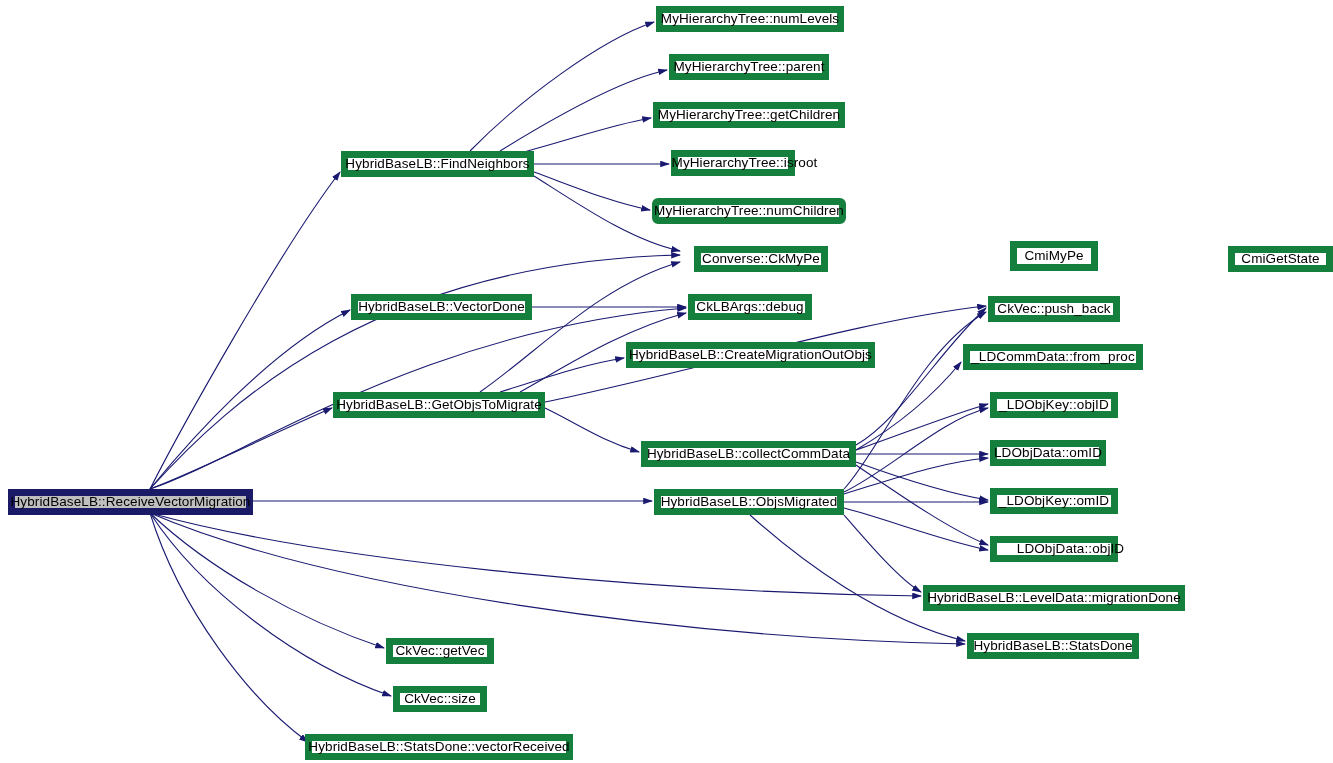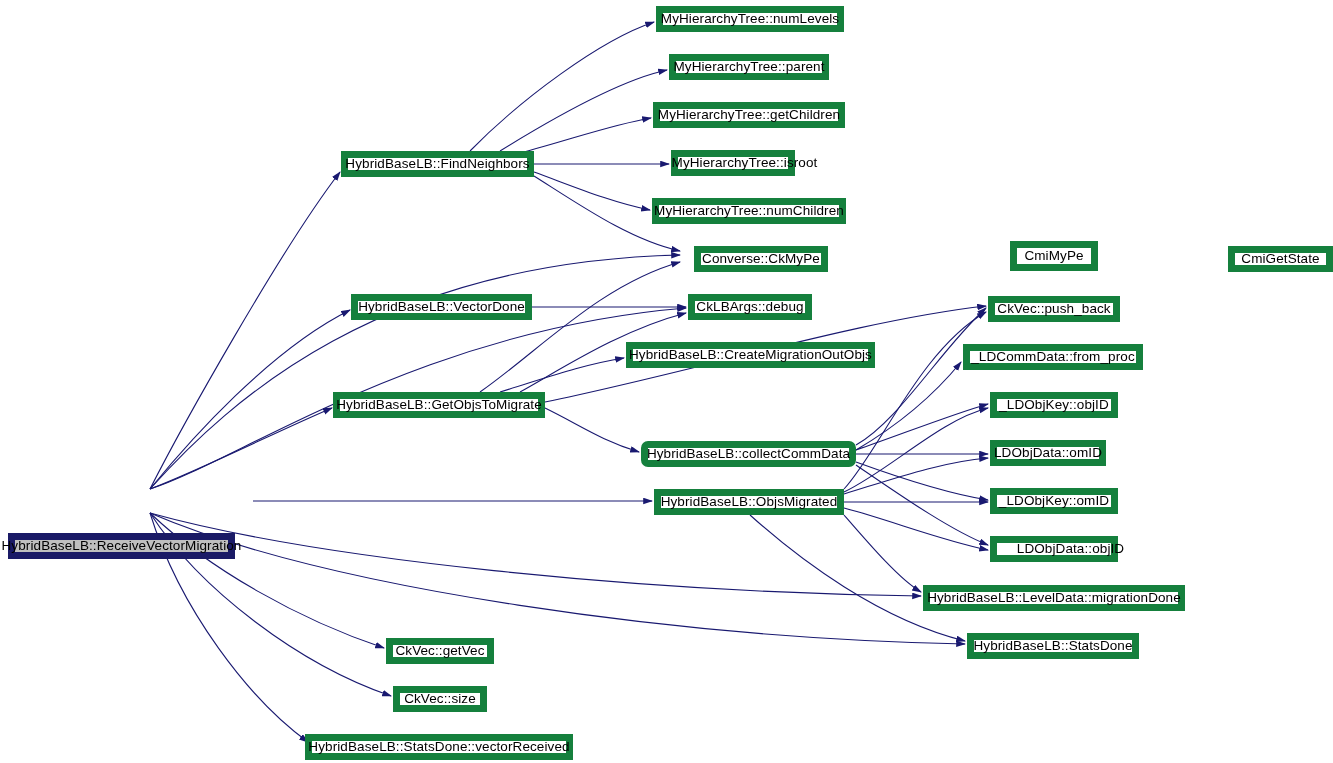--- a/index.html
+++ b/index.html
@@ -77,39 +77,39 @@
         <path d="M844,489 C880,450 920,350 986,312" marker-end="url(#arrow)" stroke="#191970"></path>
         <path d="M844,492 C890,470 940,420 988,408" marker-end="url(#arrow)" stroke="#191970"></path>
         <path d="M844,494 C890,480 940,462 988,458" marker-end="url(#arrow)" stroke="#191970"></path>
         <path d="M844,502 L988,502" marker-end="url(#arrow)" stroke="#191970"></path>
         <path d="M844,508 C890,520 940,540 988,550" marker-end="url(#arrow)" stroke="#191970"></path>
         <path d="M844,515 C870,545 900,580 921,592" marker-end="url(#arrow)" stroke="#191970"></path>
         <path d="M750,515 C800,560 880,620 965,641" marker-end="url(#arrow)" stroke="#191970"></path>
       </g>
   </svg>
   <div id="node-layer">
-      <div class="node root" style="left: 8px; top: 489px; width: 227px; height: 26px; margin-top: 44px;">
+      <div class="node root" style="left: 8px; top: 489px; width: 245px; height: 26px;">
         <span>HybridBaseLB::ReceiveVectorMigration</span>
       </div>
       <div class="node" style="left: 341px; top: 151px; width: 193px; height: 26px;">
         <span>HybridBaseLB::FindNeighbors</span>
       </div>
       <div class="node" style="left: 656px; top: 6px; width: 188px; height: 26px;">
         <span>MyHierarchyTree::numLevels</span>
       </div>
       <div class="node" style="left: 669px; top: 54px; width: 160px; height: 26px;">
         <span>MyHierarchyTree::parent</span>
       </div>
       <div class="node" style="left: 653px; top: 102px; width: 192px; height: 26px;">
         <span>MyHierarchyTree::getChildren</span>
       </div>
       <div class="node" style="left: 671px; top: 150px; width: 124px; height: 26px; padding-left: 23px;">
         <span>MyHierarchyTree::isroot</span>
       </div>
-      <div class="node" style="left: 652px; top: 198px; width: 194px; height: 26px;">
+      <div class="node" style="left: 652px; top: 198px; width: 194px; height: 26px; border-radius: 6px;">
         <span>MyHierarchyTree::numChildren</span>
       </div>
       <div class="node" style="left: 682px; top: 246px; width: 134px; height: 26px; margin-left: 12px;">
         <span>Converse::CkMyPe</span>
       </div>
       <div class="node" style="left: 1010px; top: 241px; width: 88px; height: 30px; justify-content: center;">
         <span>CmiMyPe</span>
       </div>
       <div class="node" style="left: 1228px; top: 246px; width: 105px; height: 26px;">
         <span>CmiGetState</span>
@@ -119,21 +119,21 @@
       </div>
       <div class="node" style="left: 688px; top: 294px; width: 124px; height: 26px;">
         <span>CkLBArgs::debug</span>
       </div>
       <div class="node" style="left: 626px; top: 342px; width: 249px; height: 26px;">
         <span>HybridBaseLB::CreateMigrationOutObjs</span>
       </div>
       <div class="node" style="left: 333px; top: 392px; width: 212px; height: 26px;">
         <span>HybridBaseLB::GetObjsToMigrate</span>
       </div>
-      <div class="node" style="left: 641px; top: 441px; width: 215px; height: 26px; border-radius: 7px;">
+      <div class="node" style="left: 641px; top: 441px; width: 215px; height: 26px;">
         <span>HybridBaseLB::collectCommData</span>
       </div>
       <div class="node" style="left: 654px; top: 489px; width: 190px; height: 26px;">
         <span>HybridBaseLB::ObjsMigrated</span>
       </div>
       <div class="node" style="left: 988px; top: 296px; width: 132px; height: 26px;">
         <span>CkVec::push_back</span>
       </div>
       <div class="node" style="left: 963px; top: 344px; width: 180px; height: 26px;">
         <span>_LDCommData::from_proc</span>

